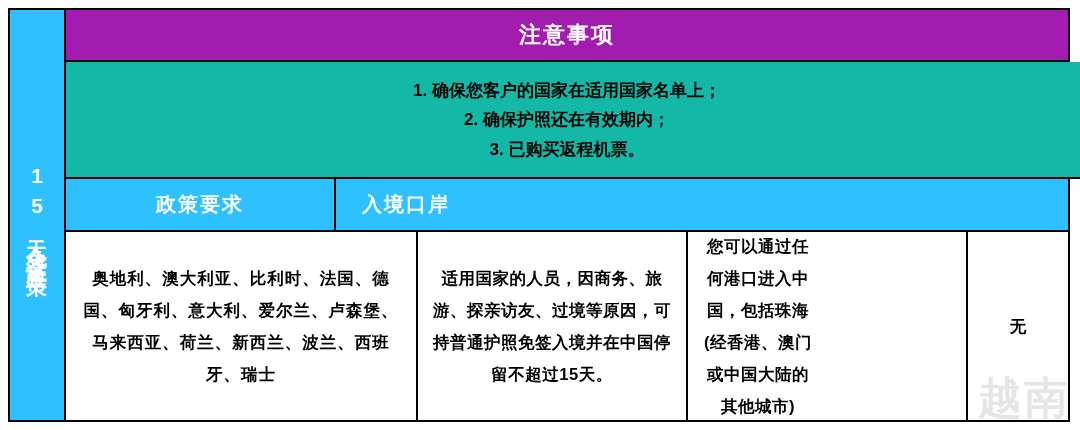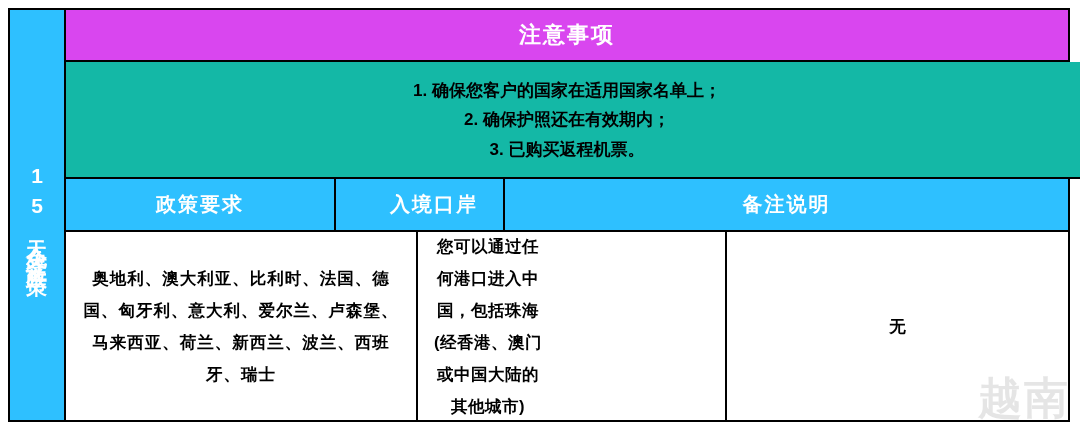--- a/index.html
+++ b/index.html
@@ -48,21 +48,21 @@
     display: flex;
     flex-direction: column;
     border: 2px solid #000000;
     box-sizing: border-box;
   }
   .row {
     display: flex;
     width: 100%;
   }
   .title-row {
-    background: #d946ef;
+    background: #a21caf;
     color: #ffffff;
     height: 54px;
     align-items: center;
     justify-content: center;
     border-bottom: 2px solid #000000;
   }
   .title-row .cell-title {
     font-weight: bold;
     font-size: 22px;
     letter-spacing: 2px;
@@ -117,21 +117,21 @@
     line-height: 1.95;
     text-align: center;
     padding: 6px 12px;
   }
   .body-row .bcell:last-child { border-right: none; }
 
   
   .c1 { width: 352px; flex: 0 0 352px; }
   .c2 { width: 270px; flex: 0 0 270px; }
   .c3 { width: 140px; flex: 0 0 140px; }
-  .c4 { width: 140px; flex: 0 0 140px; margin-left: 29px; }
+  .c4 { width: 140px; flex: 0 0 140px; }
   .c5 { flex: 1 1 auto; }
 
   .cell-countries { letter-spacing: 1px; }
   .cell-policy { letter-spacing: 0.5px; text-align: justify; text-align-last: center; }
   .cell-city { letter-spacing: 0.5px; }
   .cell-remark { font-size: 17px; }
 
   .watermark {
     position: absolute;
     right: 10px;
@@ -164,25 +164,25 @@
       <div class="notes-list">
         <div>1. 确保您客户的国家在适用国家名单上；</div>
         <div>2. 确保护照还在有效期内；</div>
         <div>3. 已购买返程机票。</div>
       </div>
     </div>
 
     <div class="row header-row">
       <div class="hcell c2">政策要求</div>
       <div class="hcell c4">入境口岸</div>
-      <div class="hcell c5">备注说明</div>
     </div>
 
     <div class="row body-row">
       <div class="bcell c1 cell-countries">奥地利、澳大利亚、比利时、法国、德国、匈牙利、意大利、爱尔兰、卢森堡、马来西亚、荷兰、新西兰、波兰、西班牙、瑞士</div>
+      <div class="bcell c2 cell-policy">适用国家的人员，因商务、旅游、探亲访友、过境等原因，可持普通护照免签入境并在中国停留不超过15天。</div>
       <div class="bcell c3 cell-city" style="border-right:none;">您可以通过任何港口进入中国，包括珠海(经香港、澳门或中国大陆的其他城市)</div>
       <div class="bcell c4 cell-city"></div>
       <div class="bcell c5 cell-remark">无</div>
     </div>
 
   </div>
 
   <div class="watermark">越南</div>
 </div>
 

